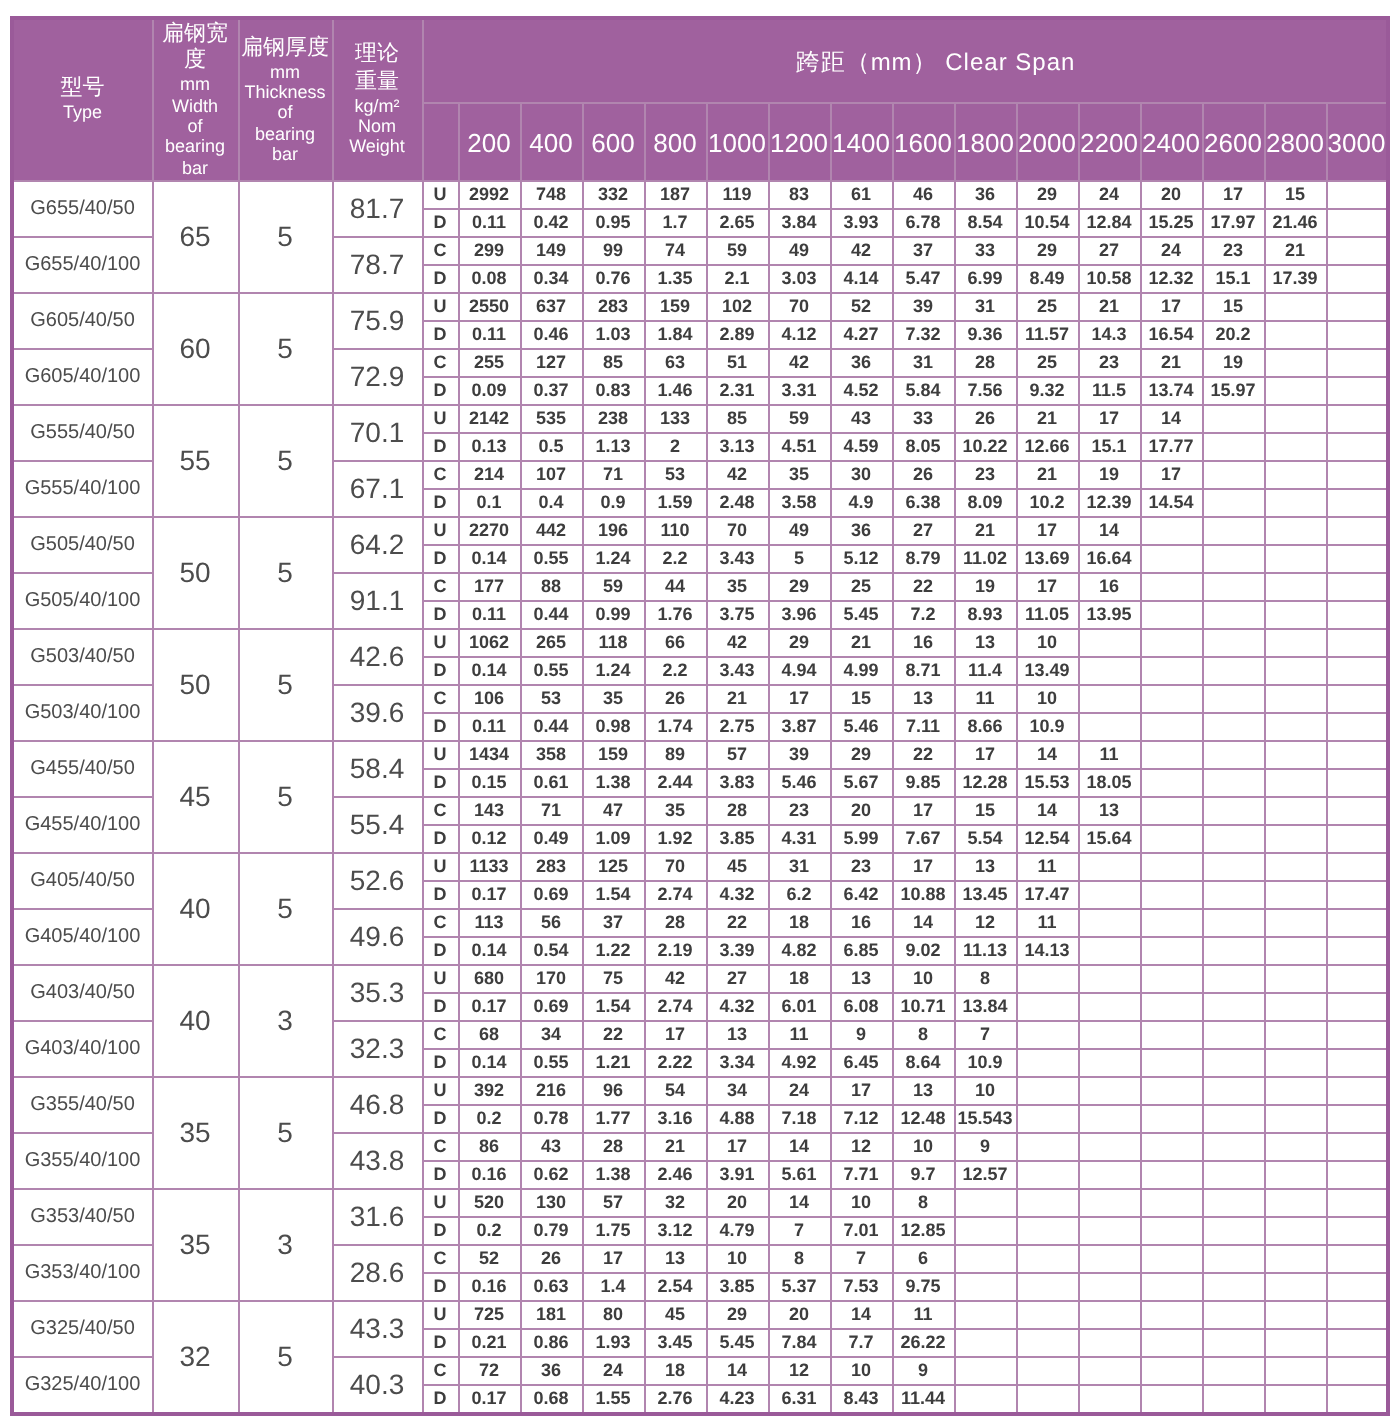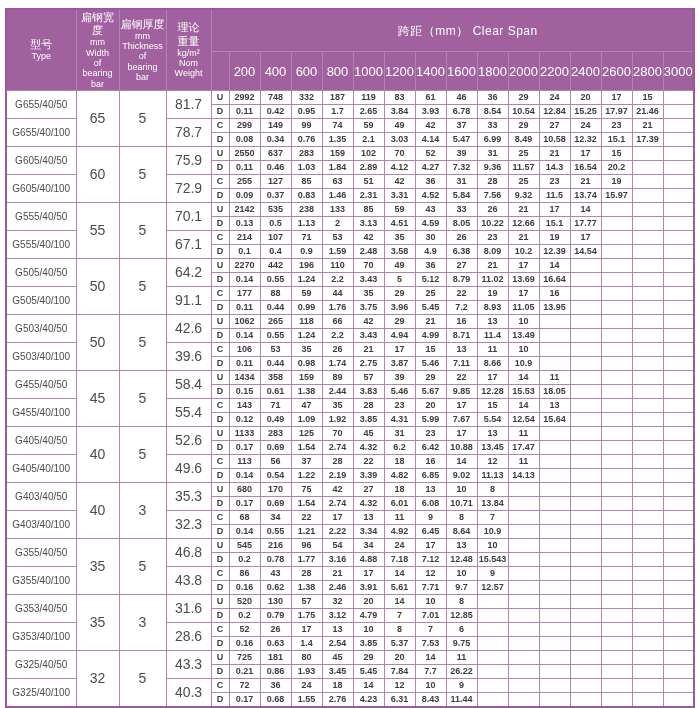--- a/index.html
+++ b/index.html
@@ -738,21 +738,21 @@
           <td class="val"></td>
           <td class="val"></td>
           <td class="val"></td>
         </tr>
         <tr>
           <td class="type" rowspan="2">G355/40/50</td>
           <td class="wt" rowspan="4">35</td>
           <td class="wt" rowspan="4">5</td>
           <td class="wt" rowspan="2">46.8</td>
           <td class="letter">U</td>
-          <td class="val">545</td>
+          <td class="val">392</td>
           <td class="val">216</td>
           <td class="val">96</td>
           <td class="val">54</td>
           <td class="val">34</td>
           <td class="val">24</td>
           <td class="val">17</td>
           <td class="val">13</td>
           <td class="val">10</td>
           <td class="val"></td>
           <td class="val"></td>

